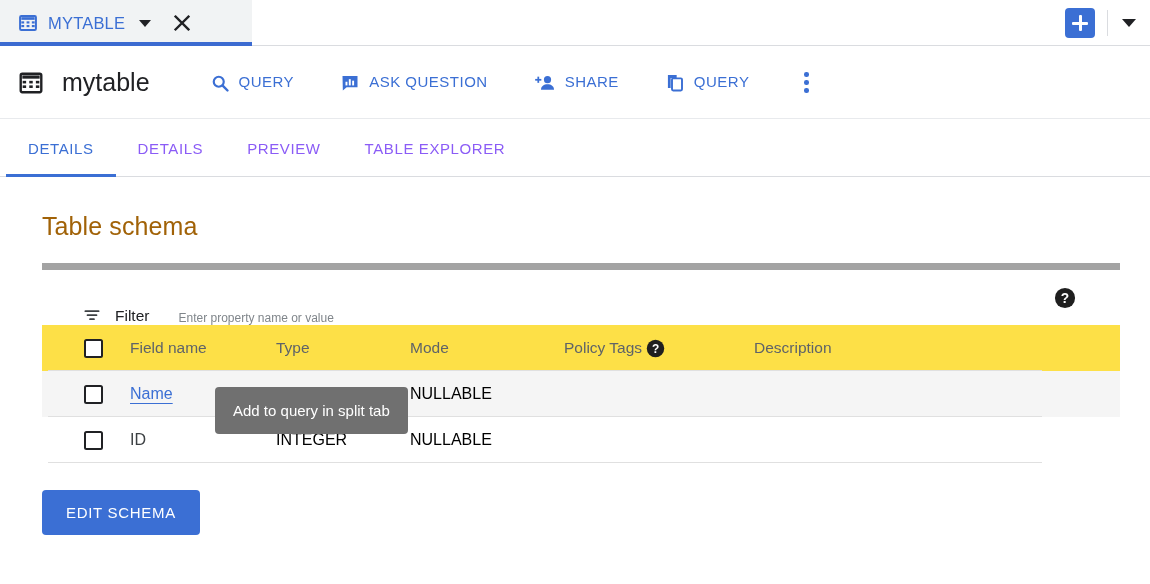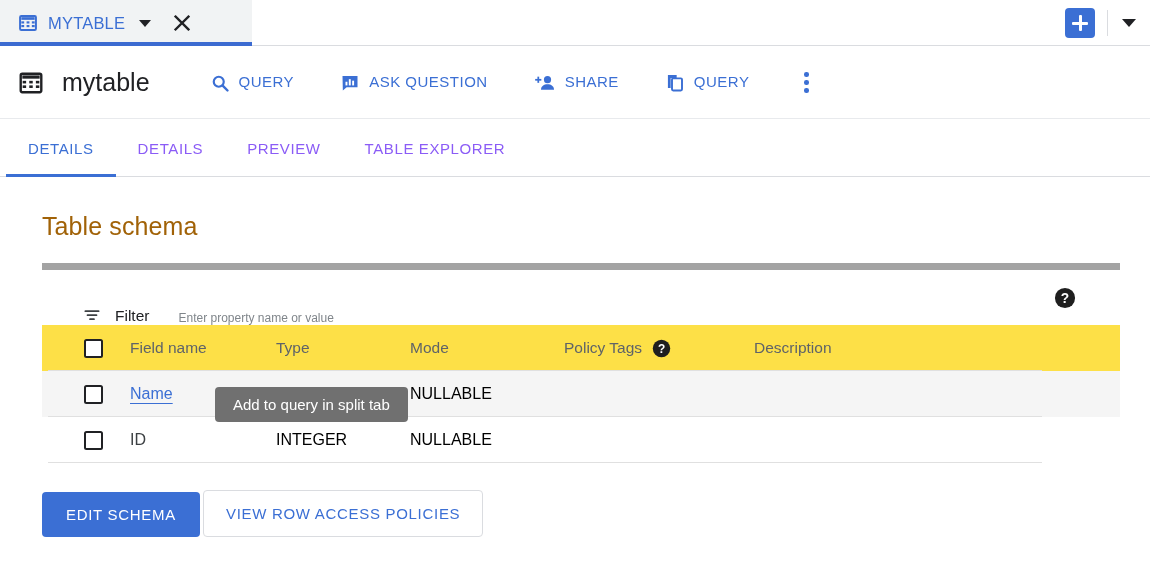--- a/index.html
+++ b/index.html
@@ -290,21 +290,21 @@
     width: 19px; height: 19px;
     border: 2.4px solid #202124;
     border-radius: 2.5px;
     background: #fff;
     cursor: pointer;
     flex: 0 0 auto;
   }
   .cell-field { width: 146px; flex: 0 0 auto; }
   .cell-type  { width: 134px; flex: 0 0 auto; }
   .cell-mode  { width: 154px; flex: 0 0 auto; }
-  .cell-policy{ width: 190px; flex: 0 0 auto; display: flex; align-items: center; gap: 10px; }
+  .cell-policy{ width: 190px; flex: 0 0 auto; display: flex; align-items: center; gap: 4px; }
   .cell-desc  { flex: 1 1 auto; }
 
   .hdr-text {
     font-size: 15.5px;
     color: #5f6368;
     font-weight: 400;
   }
   .cell-text {
     font-size: 16px;
     color: #3c4043;
@@ -320,32 +320,32 @@
   .policy-help { width: 19px; height: 19px; cursor: pointer; flex: 0 0 auto; }
 
   
   .tooltip {
     position: absolute;
     left: 215px;
     top: 387px;
     background: #707070;
     color: #ffffff;
     font-size: 15px;
-    padding: 9px 18px;
+    padding: 15px 18px;
     border-radius: 4px;
     white-space: nowrap;
     z-index: 50;
     pointer-events: none;
   }
 
   
   .footer-btns {
     display: flex;
-    align-items: flex-end;
-    gap: 3px;
+    align-items: flex-start;
+    gap: 24px;
     margin-top: 27px;
     padding-left: 0;
   }
   .btn {
     font-family: "Liberation Sans", sans-serif;
     font-size: 15px;
     font-weight: 500;
     letter-spacing: .7px;
     border-radius: 4px;
     cursor: pointer;
@@ -552,18 +552,17 @@
       </div>
       <div class="cell-desc">
         <span class="cell-text"></span>
       </div>
       <div class="divider"></div>
     </div>
   </div>
 
   <div class="footer-btns">
     <button class="btn btn-primary">EDIT SCHEMA</button>
-    <button class="btn btn-outline">VIEW ROW ACCESS POLICIES</button>
   </div>
 
 </div>
 
 <div class="tooltip">Add to query in split tab</div>
 
 </body></html>

